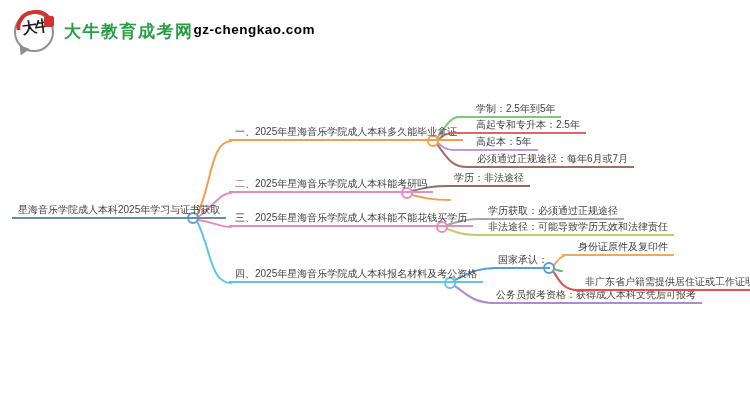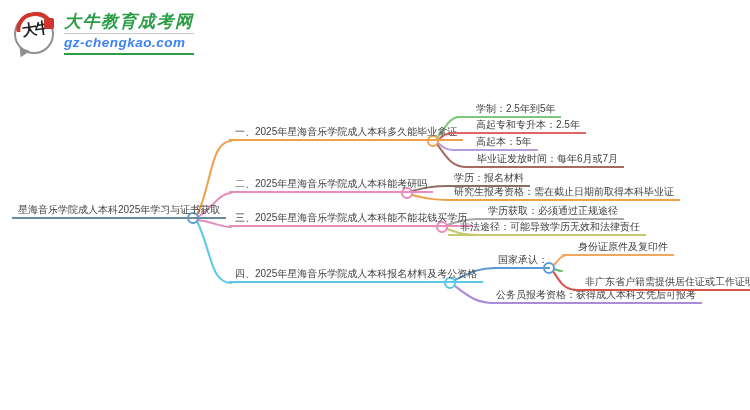--- a/index.html
+++ b/index.html
@@ -24,21 +24,21 @@
     border:4px solid #d0342c;border-bottom:none;border-radius:20px 20px 0 0;
     transform:rotate(-8deg);
   }
   .logo-chars{
     position:absolute;left:4px;top:7px;width:30px;text-align:center;
     font-size:15px;font-weight:bold;color:#1c1c1c;transform:rotate(-8deg);
     font-family:"DejaVu Serif","Liberation Serif",serif;line-height:13px;
     letter-spacing:-2px;
   }
   .logo-seal{position:absolute;right:-2px;top:2px;width:10px;height:11px;border-radius:2px;}
-  .logo-text{display:flex;flex-direction:column;font-style:italic;}
+  .logo-text{display:flex;flex-direction:row;}
   .logo-name{font-size:17px;font-weight:bold;letter-spacing:1.5px;line-height:20px;}
   .logo-divider{height:1px;background:#c9c9c9;margin:1px 0 1px 0;}
   .logo-url{font-size:13.5px;font-weight:bold;letter-spacing:.5px;line-height:16px;}
   .logo-underline{height:2px;margin-top:2px;}
 
   
   .links{position:absolute;left:0;top:0;z-index:1;}
   .links path{fill:none;stroke-width:2;stroke-linecap:round;}
   .links circle{fill:#ffffff;stroke-width:2;}
   .node{
@@ -53,21 +53,21 @@
 
   <div class="logo">
     <div class="logo-bubble">
       <div class="logo-arc"></div>
       <span class="logo-chars">大牛</span>
       <div class="logo-seal" style="background: rgb(208, 52, 44);"></div>
     </div>
     <div class="logo-text">
       <div class="logo-name" style="color: rgb(42, 157, 70);">大牛教育成考网</div>
       <div class="logo-divider"></div>
-      <div class="logo-url" style="color: #3b82f6;">gz-chengkao.com</div>
+      <div class="logo-url" style="color: #000000;">gz-chengkao.com</div>
       <div class="logo-underline" style="background: rgb(42, 157, 70);"></div>
     </div>
   </div>
 
   <svg class="links" width="750" height="410">
 
     <path d="M197,215 C212,185 210,142 231,141" style="stroke: rgb(240, 160, 75);"></path>
     <path d="M198,217 C214,206 220,193 231,193" style="stroke: rgb(232, 139, 189);"></path>
     <path d="M198,220 C214,222 220,227 231,227" style="stroke: rgb(232, 139, 189);"></path>
     <path d="M197,221 C212,252 210,282 231,283" style="stroke: rgb(91, 200, 232);"></path>
@@ -101,27 +101,26 @@
   <div class="node" style="left: 12px; top: 203px; border-bottom-color: rgb(107, 139, 164);">星海音乐学院成人本科2025年学习与证书获取</div>
 
   <div class="node" style="left: 229px; top: 125px; border-bottom-color: rgb(240, 160, 75);">一、2025年星海音乐学院成人本科多久能毕业拿证</div>
   <div class="node" style="left: 229px; top: 177px; border-bottom-color: rgb(232, 139, 189); text-align: center;">二、2025年星海音乐学院成人本科能考研吗</div>
   <div class="node" style="left: 229px; top: 211px; border-bottom-color: rgb(232, 139, 189);">三、2025年星海音乐学院成人本科能不能花钱买学历</div>
   <div class="node" style="left: 229px; top: 267px; border-bottom-color: rgb(91, 200, 232);">四、2025年星海音乐学院成人本科报名材料及考公资格</div>
 
   <div class="node" style="left: 456px; top: 102px; padding-left: 20px; border-bottom-color: rgb(125, 200, 125);">学制：2.5年到5年</div>
   <div class="node" style="left: 450px; top: 118px; padding-left: 26px; border-bottom-color: rgb(224, 102, 102);">高起专和专升本：2.5年</div>
   <div class="node" style="left: 452px; top: 135px; padding-left: 24px; border-bottom-color: rgb(184, 155, 217);">高起本：5年</div>
-  <div class="node" style="left: 465px; top: 152px; padding-left: 12px; border-bottom-color: rgb(166, 106, 94);">毕业证发放时间：每年6月或7月</div>
+  <div class="node" style="left: 465px; top: 152px; padding-left: 12px; border-bottom-color: rgb(166, 106, 94);">必须通过正规途径：每年6月或7月</div>
 
-  <div class="node" style="left: 446px; top: 171px; padding-left: 8px; border-bottom-color: rgb(141, 110, 99);">学历：报名材料</div>
-  <div class="node" style="left: 446px; top: 185px; padding-left: 8px; border-bottom-color: rgb(240, 160, 75);">研究生报考资格：需在截止日期前取得本科毕业证</div>
+  <div class="node" style="left: 446px; top: 171px; padding-left: 8px; border-bottom-color: rgb(141, 110, 99);">学历：非法途径</div>
 
   <div class="node" style="left: 476px; top: 204px; padding-left: 12px; border-bottom-color: rgb(168, 168, 168); text-align: center;">学历获取：必须通过正规途径</div>
-  <div class="node" style="left: 448px; top: 220px; padding-left: 12px; border-bottom-color: rgb(197, 200, 110);">非法途径：可能导致学历无效和法律责任</div>
+  <div class="node" style="left: 476px; top: 220px; padding-left: 12px; border-bottom-color: rgb(197, 200, 110);">非法途径：可能导致学历无效和法律责任</div>
 
   <div class="node" style="left: 492px; top: 253px; padding-right: 2px; border-bottom-color: rgb(91, 155, 213);">国家承认：</div>
   <div class="node" style="left: 562px; top: 240px; padding-left: 16px; border-bottom-color: rgb(240, 168, 96);">身份证原件及复印件</div>
 
   <div class="node" style="left: 490px; top: 288px; border-bottom-color: rgb(169, 139, 217);">公务员报考资格：获得成人本科文凭后可报考</div>
   <div class="node" style="left: 573px; top: 275px; padding-left: 12px; border-bottom-color: rgb(217, 83, 79);">非广东省户籍需提供居住证或工作证明</div>
 
 </div>
 
 </body></html>

